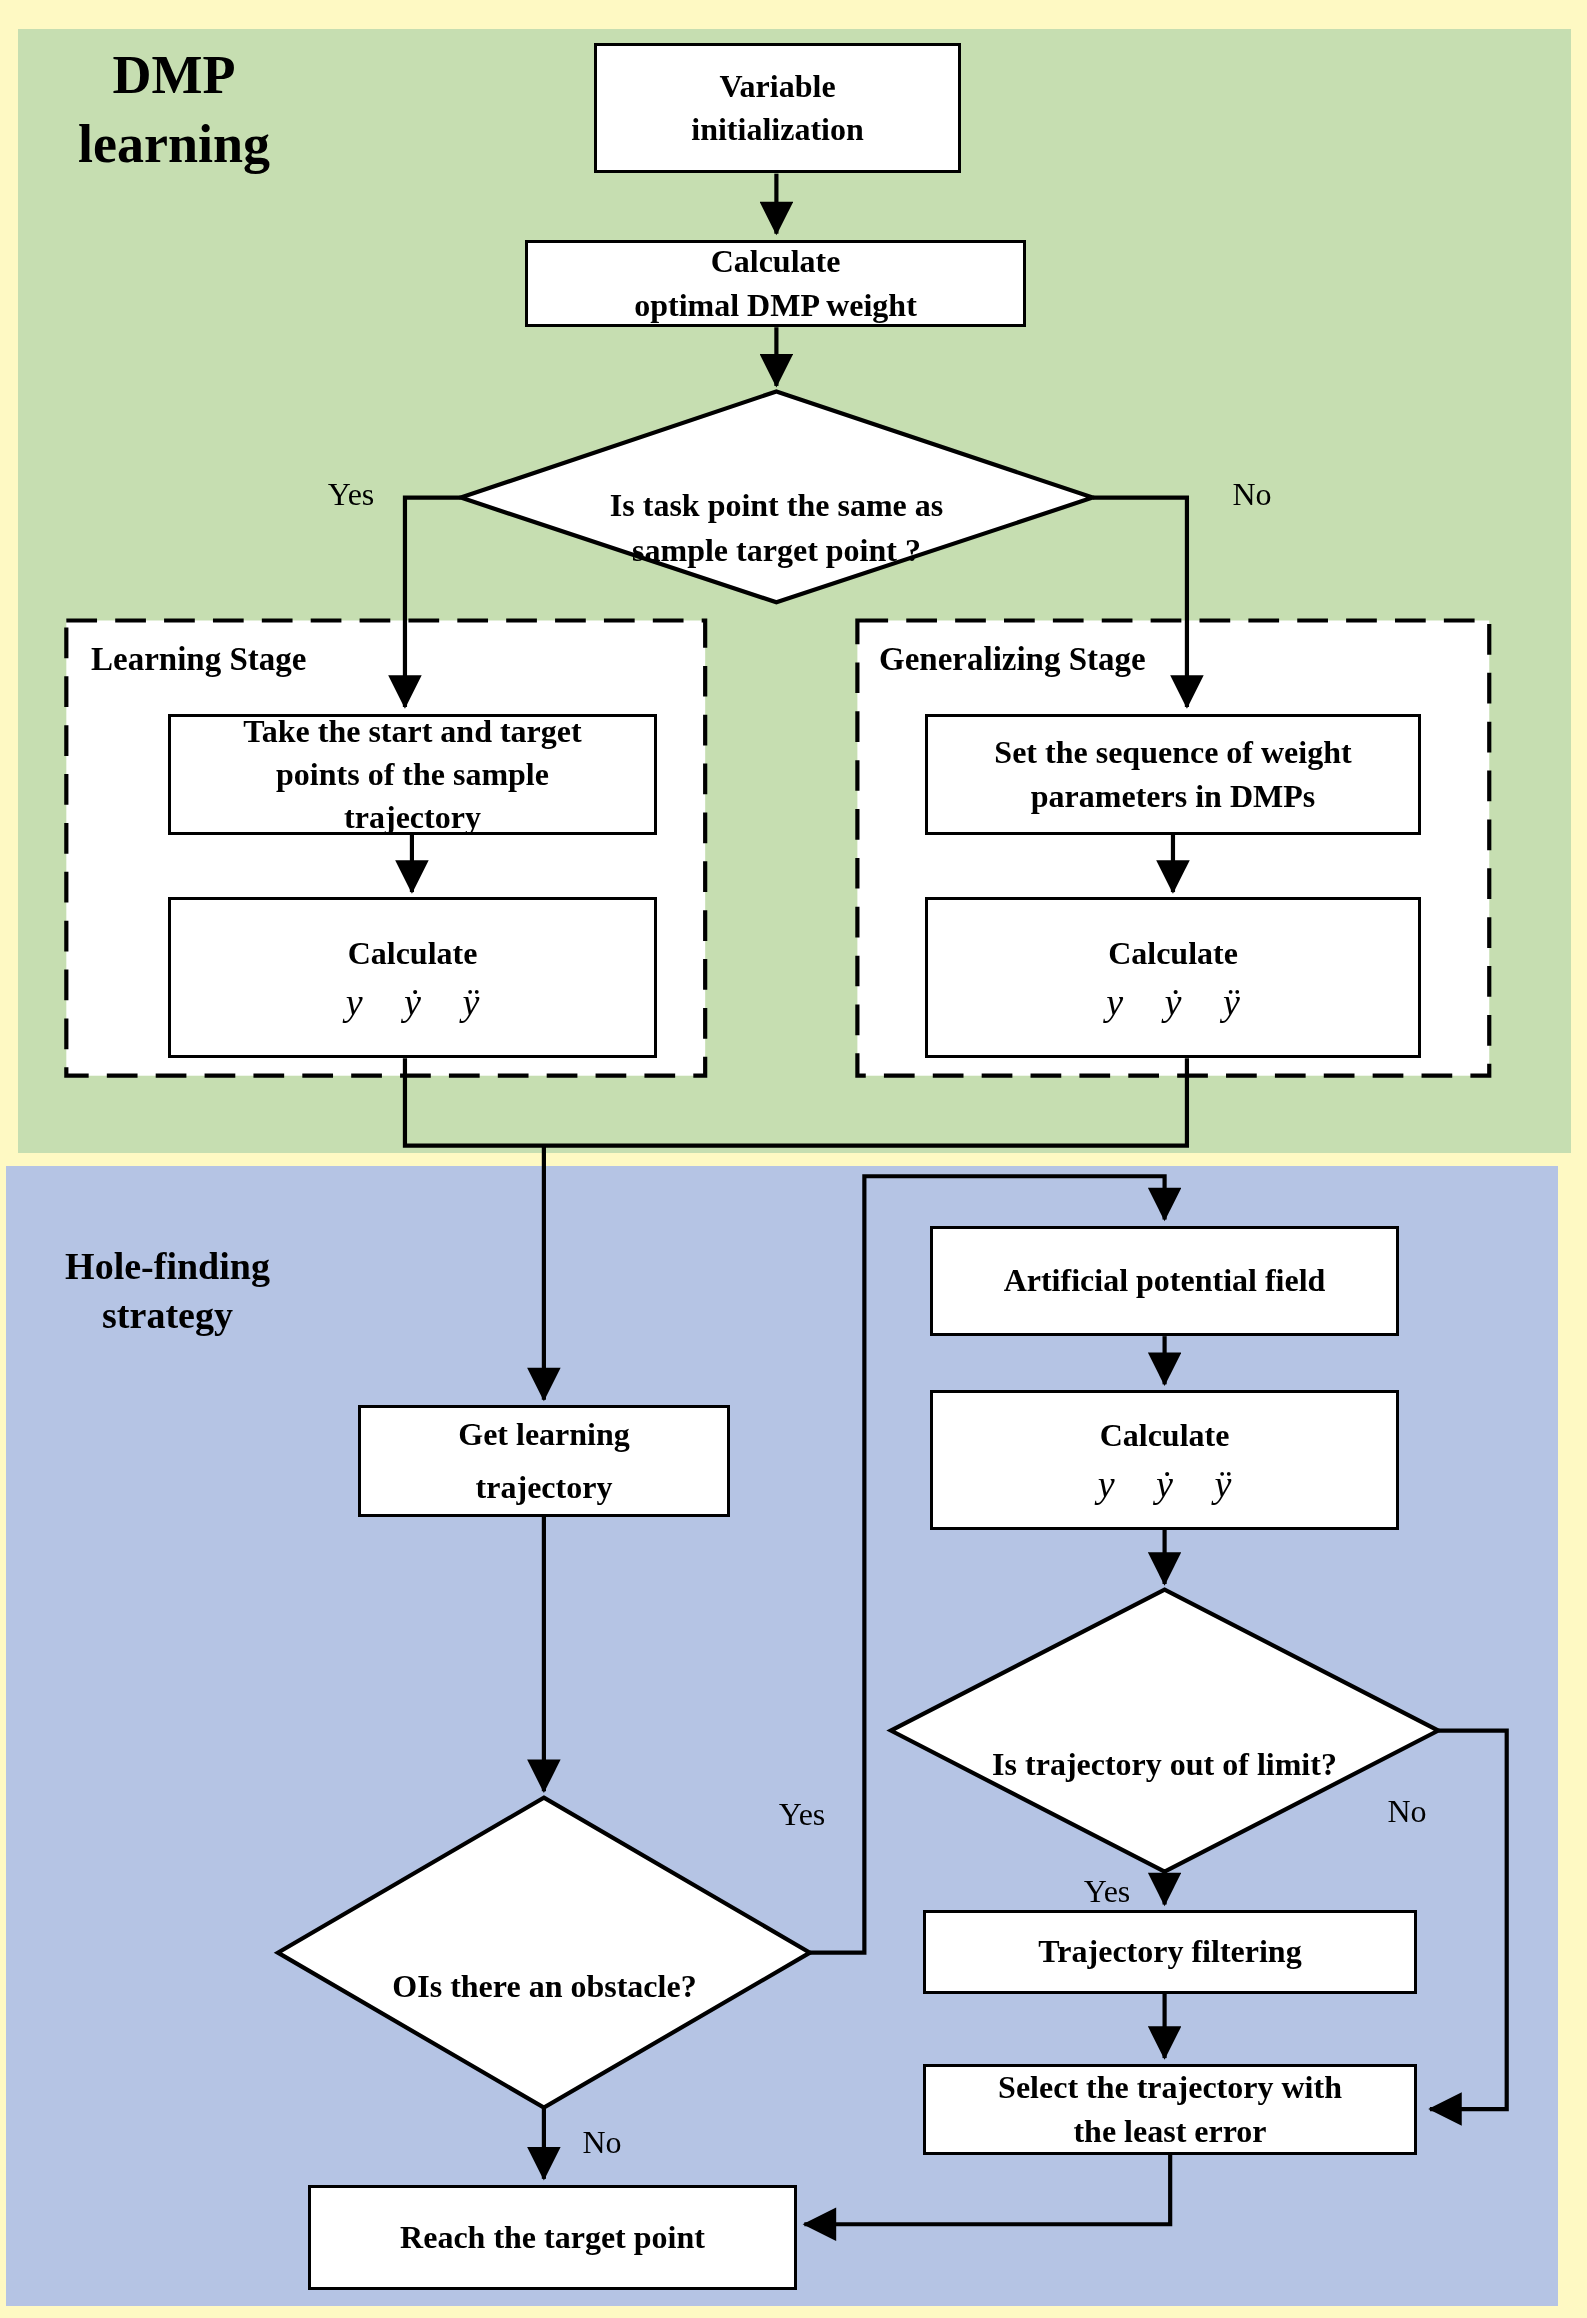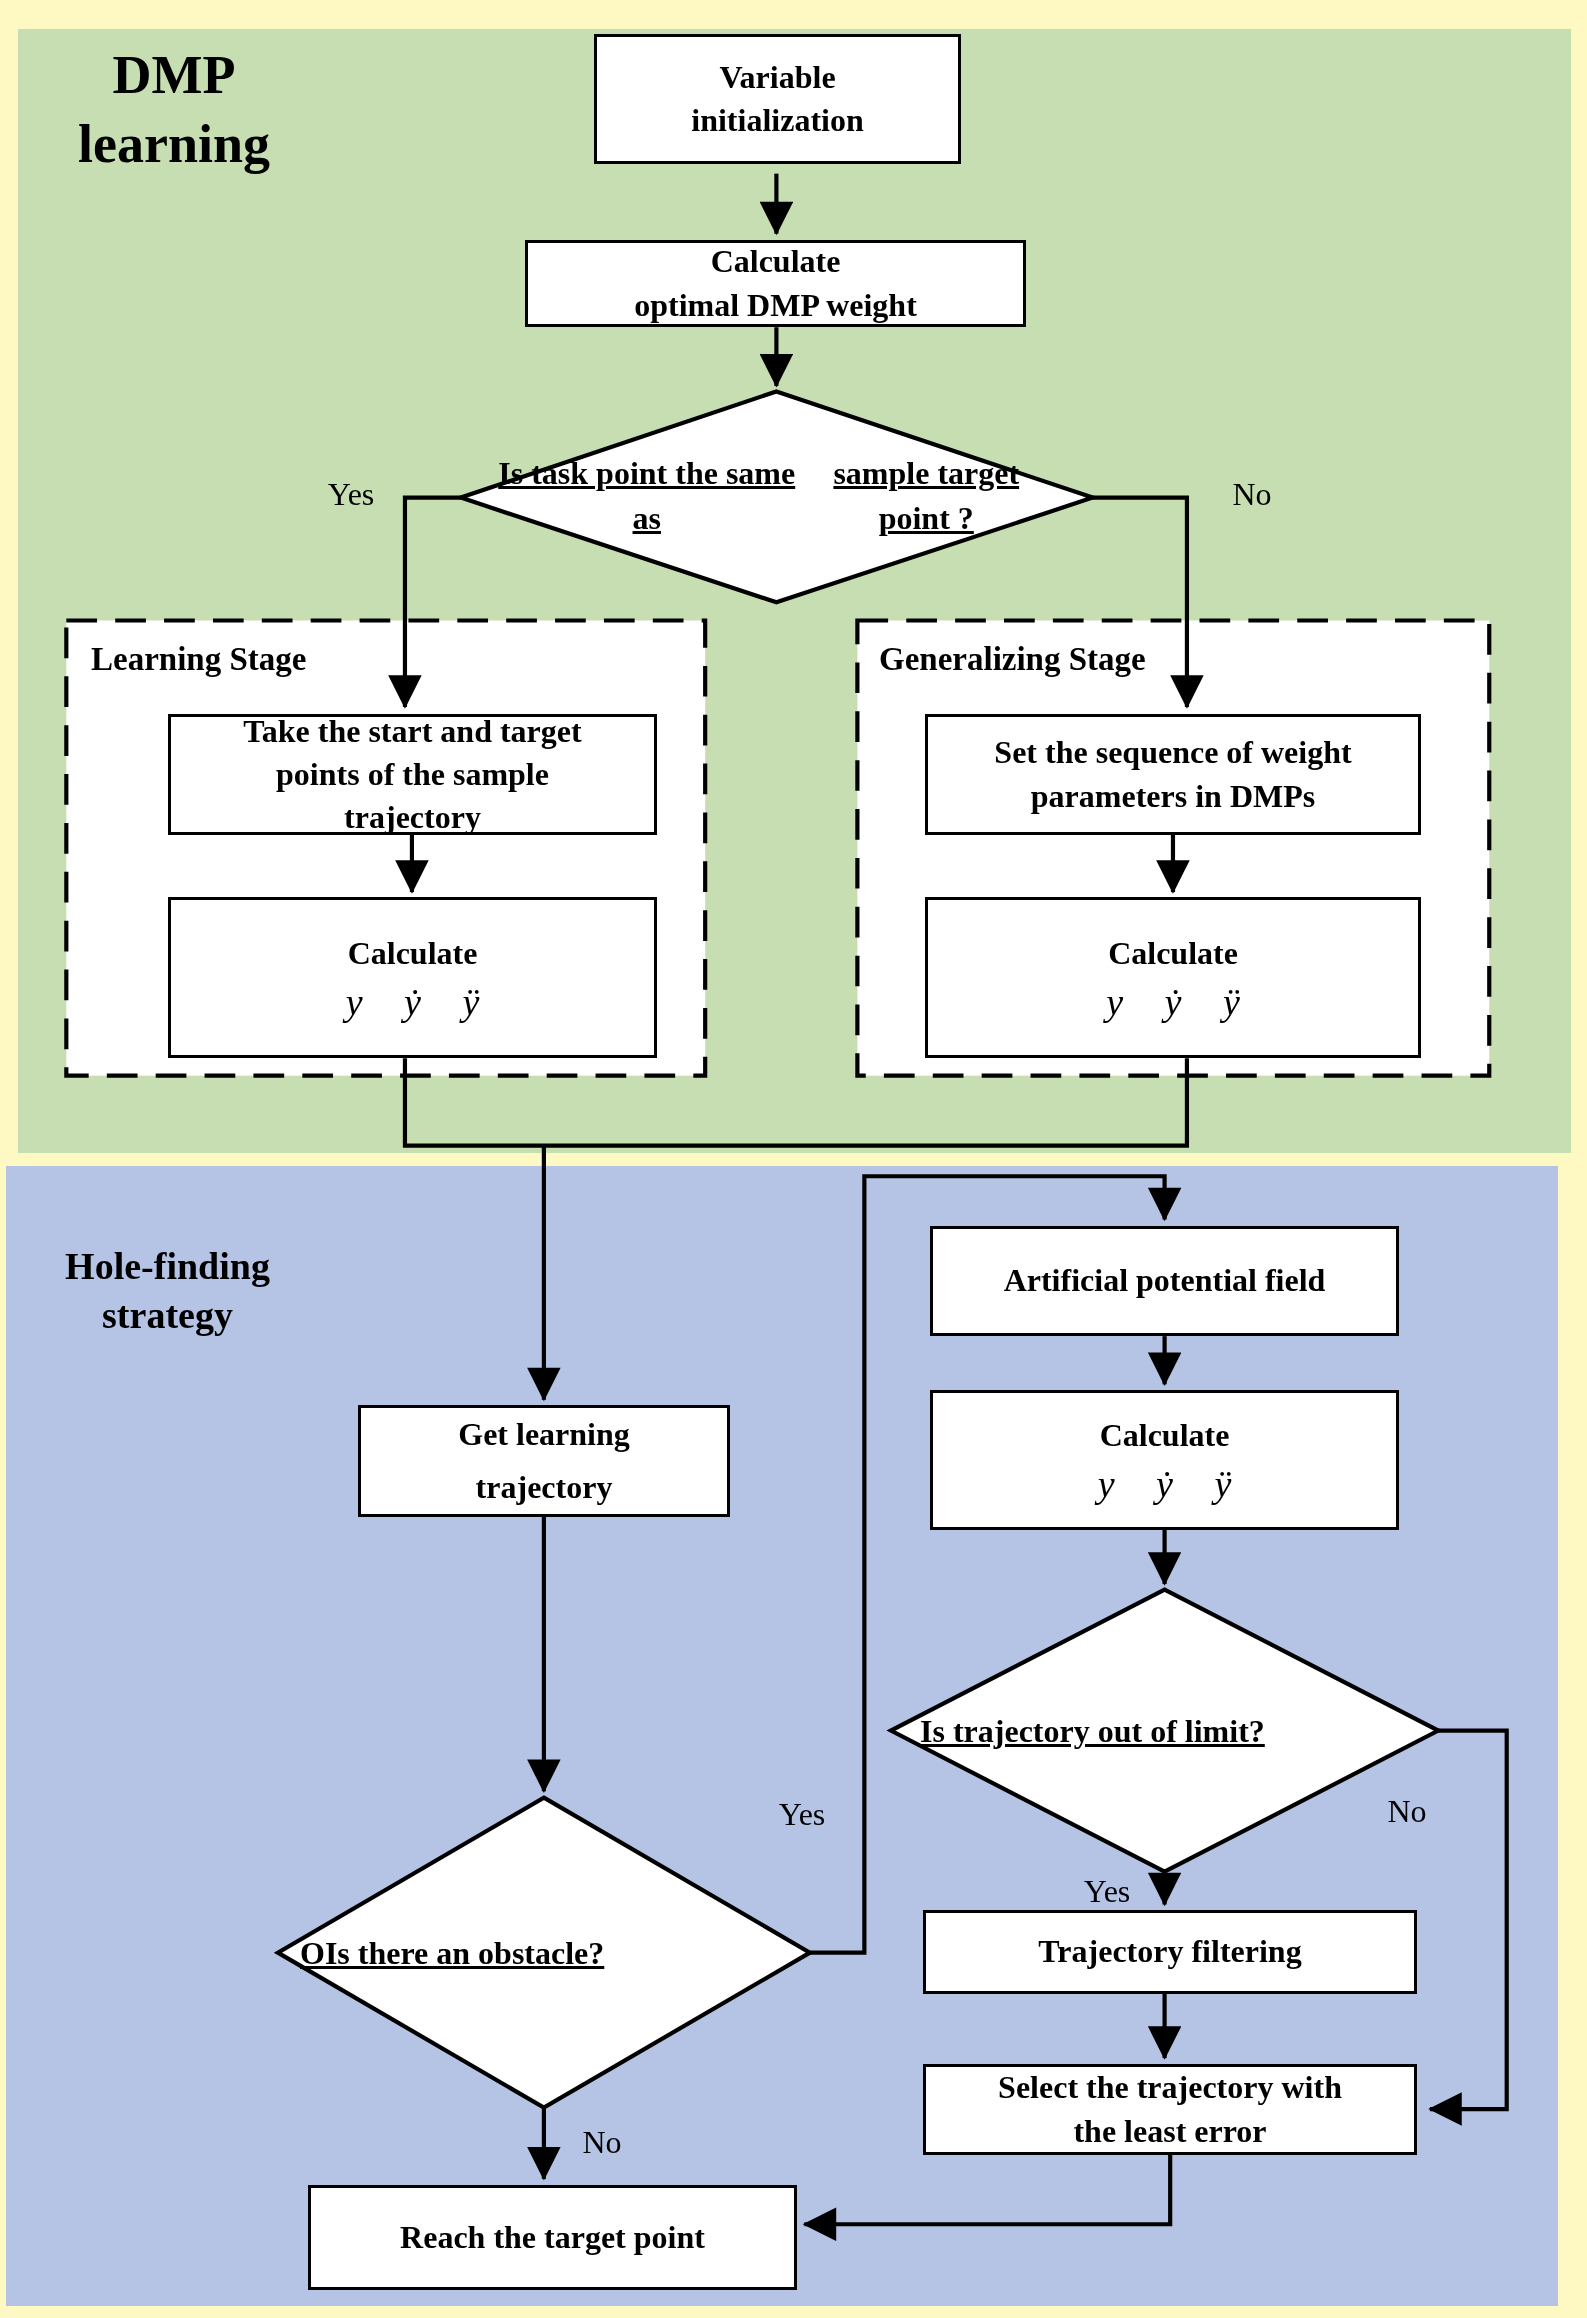--- a/index.html
+++ b/index.html
@@ -44,44 +44,44 @@
     font-weight:400;
     font-style:italic;
     font-size:38px;
     word-spacing:32px;
     margin-top:7px;
     line-height:1.1;
   }
   .dtext{
     position:absolute;
     display:flex;
+    flex-direction:column;
     align-items:center;
-    justify-content:space-between;
+    justify-content:flex-end;
     text-align:center;
     font-weight:700;
     font-size:32px;
     line-height:1.4;
     pointer-events:none;
-    text-decoration:underline;
   }
   .stage-label{
     position:absolute;
     font-weight:700;
     font-size:33px;
     white-space:nowrap;
   }
   .yn-label{
     position:absolute;
     font-weight:400;
     font-size:32px;
     width:112px;
     text-align:center;
   }
   
-  #b-var-init    {left:594px; top:34px;   width:367px; height:130px;}
+  #b-var-init    {left:594px; top:43px;   width:367px; height:130px;}
   #b-calc-weight {left:525px; top:240px;  width:501px; height:87px;}
   #b-take-start  {left:168px; top:714px; width:489px; height:121px;}
   #b-calc-left   {left:168px; top:897px; width:489px; height:161px;}
   #b-set-seq     {left:925px;top:714px; width:496px; height:121px;}
   #b-calc-right  {left:925px;top:897px; width:496px; height:161px;}
   #b-get-traj    {left:358px; top:1405px; width:372px; height:112px;gap:10px;}
   #b-apf         {left:930px;top:1226px; width:469px; height:110px;}
   #b-calc-blue   {left:930px;top:1390px; width:469px; height:140px;}
   #b-traj-filter {left:923px;top:1910px; width:494px; height:84px;text-align:center;}
   #b-select-traj {left:923px;top:2064px; width:494px; height:91px;}

